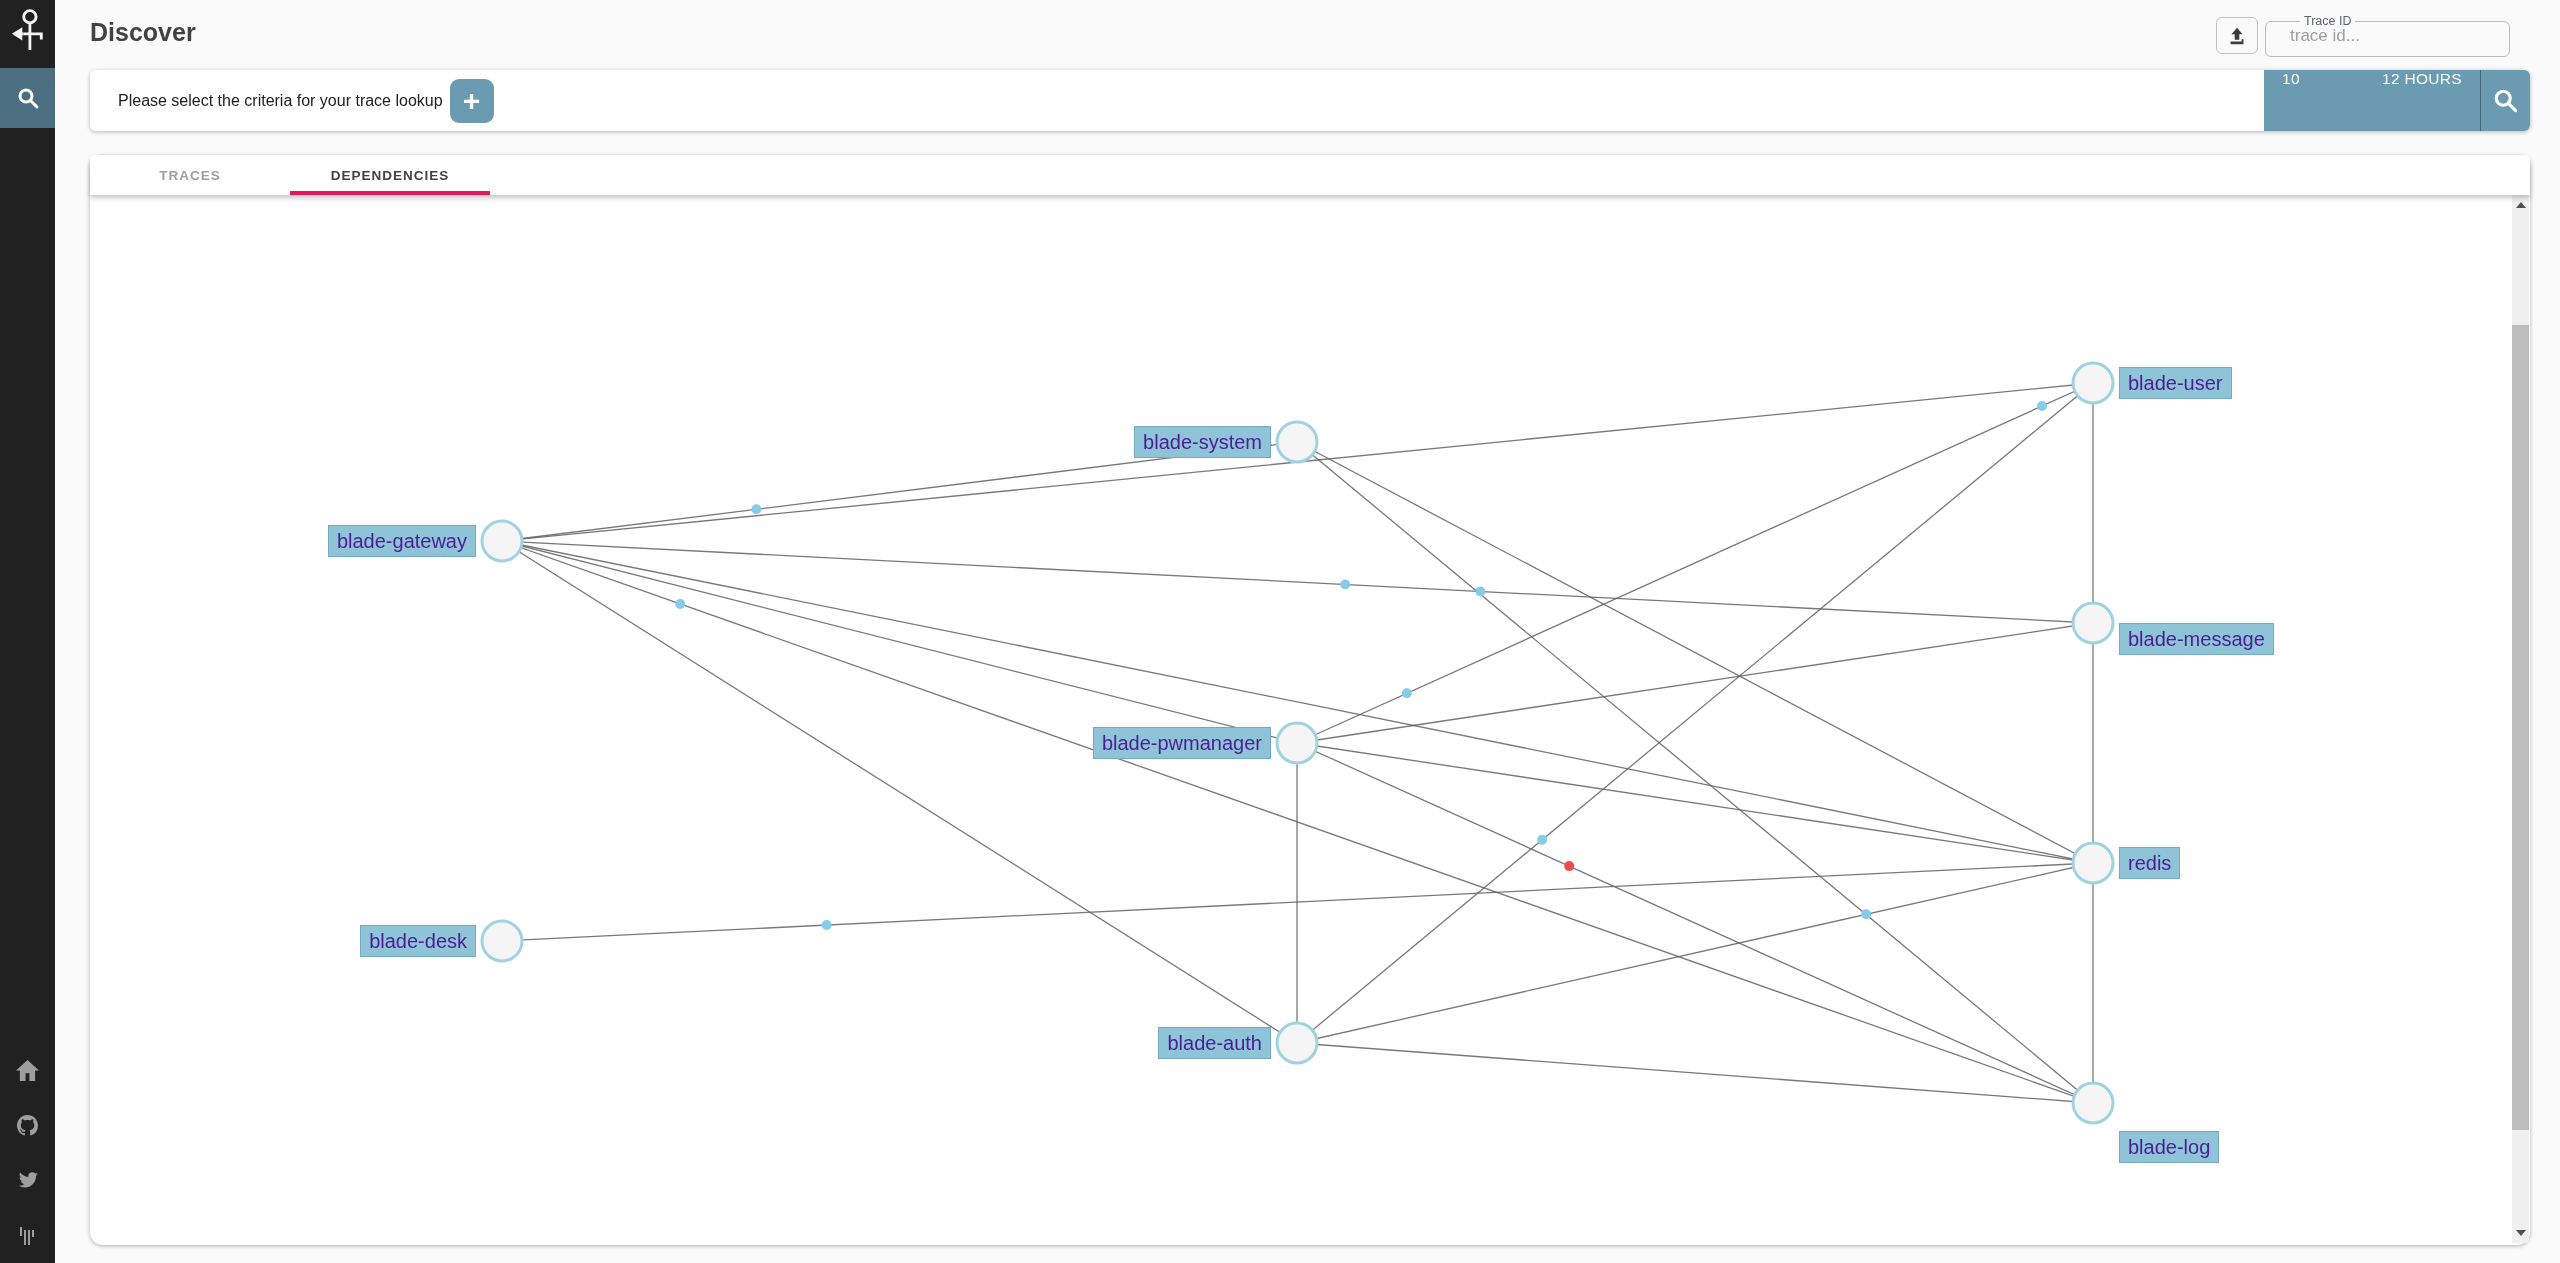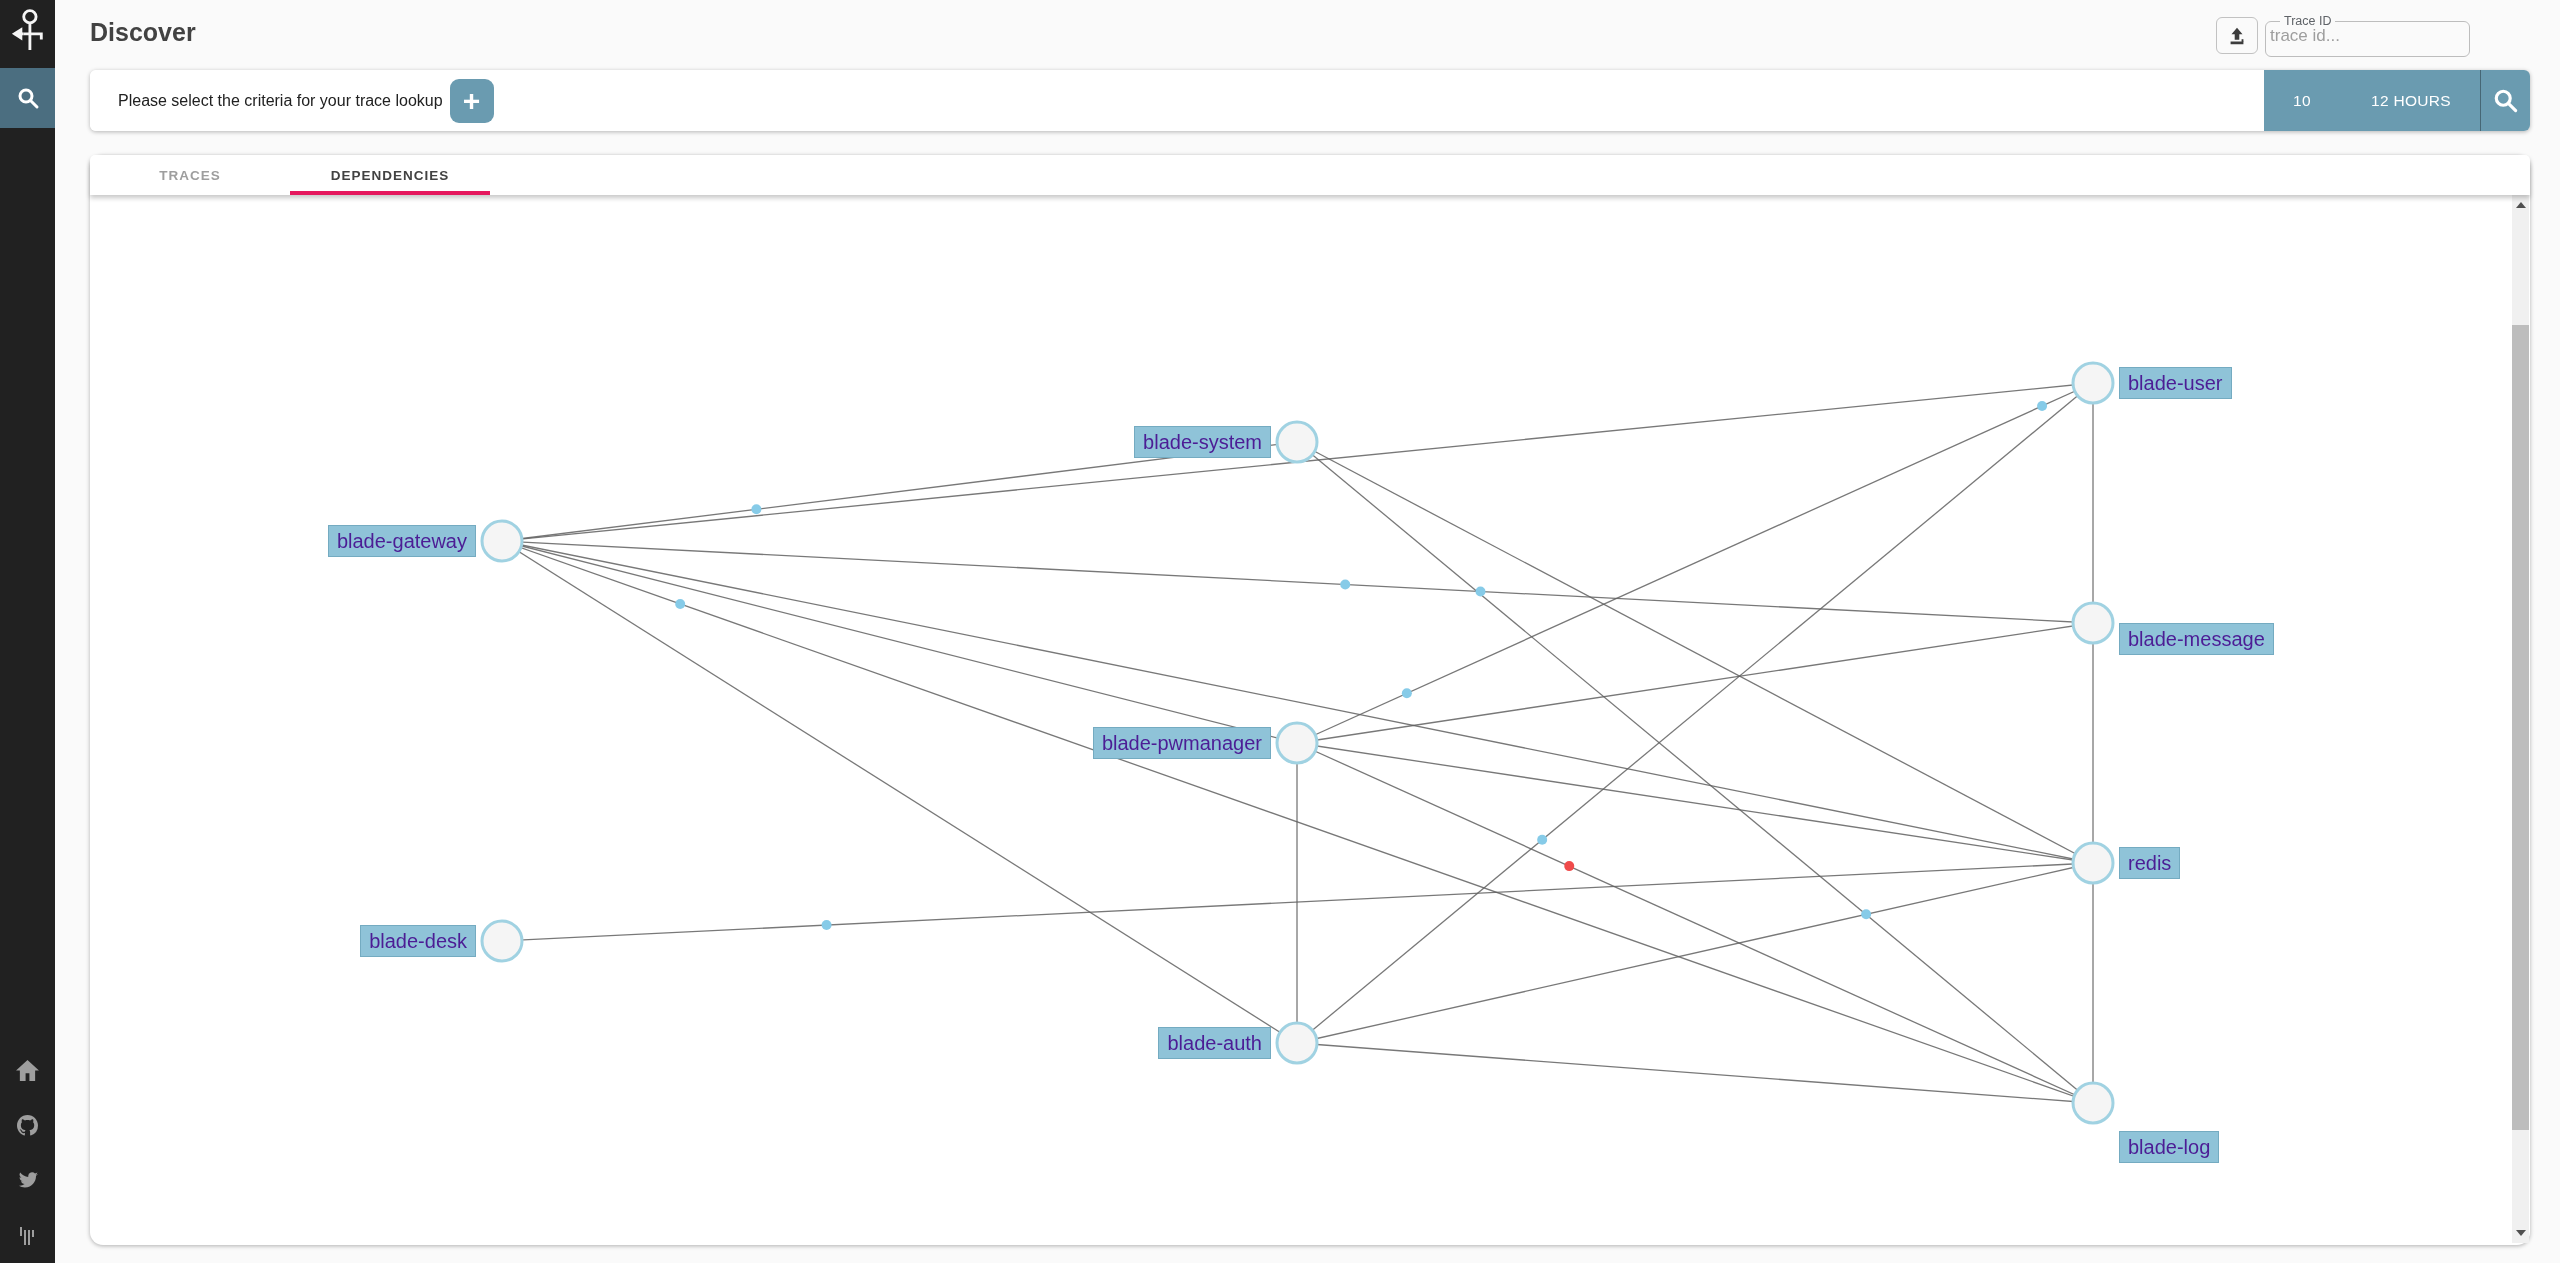--- a/index.html
+++ b/index.html
@@ -20,31 +20,31 @@
   .sidebar{position:absolute;left:0;top:0;width:55px;height:1263px;background:#212121;z-index:30;display:flex;flex-direction:column;align-items:center}
   .sidebar .logo-btn{width:55px;height:62px;display:flex;align-items:center;justify-content:center;cursor:pointer}
   .sidebar .search-tile{width:55px;height:60px;margin-top:6px;background:var(--sidebar-active);display:flex;align-items:center;justify-content:center;cursor:pointer}
   .sidebar .spacer{flex:1}
   .sidebar .side-icon{width:55px;height:55px;display:flex;align-items:center;justify-content:center;cursor:pointer;color:#9e9e9e}
 
   
   .page-title{position:absolute;left:90px;top:18px;font-size:25px;color:#424242;z-index:5}
   .top-controls{position:absolute;left:2216px;top:14px;display:flex;align-items:center;gap:7px;z-index:5}
   .upload-btn{width:42px;height:37px;border:1px solid #c2c2c2;border-radius:6px;background:#fafafa;display:flex;align-items:center;justify-content:center;cursor:pointer}
-  .traceid-fieldset{width:188px;height:43px;border:1px solid #bdbdbd;border-radius:6px;background:transparent;padding:0 4px}
+  .traceid-fieldset{width:188px;height:43px;border:1px solid #bdbdbd;border-radius:6px;background:transparent;padding:0 24px}
   .traceid-fieldset legend{margin-left:10px;padding:0 4px;font-size:12.5px;color:#5f6368}
   .traceid-fieldset input{border:none;outline:none;background:transparent;width:195px;font-size:17px;color:#333;font-family:"Liberation Sans",sans-serif;position:relative;top:-2px}
   .traceid-fieldset input::placeholder{color:#9e9e9e}
 
   
   .search-row{position:absolute;left:90px;top:70px;width:2440px;height:61px;display:flex;z-index:5;border-radius:6px;box-shadow:0 1px 4px rgba(0,0,0,.28)}
   .criteria{flex:1;background:#fff;border-radius:6px 0 0 6px;display:flex;align-items:center;padding-left:28px}
   .criteria .prompt{font-size:16px;color:#212121}
   .add-btn{width:44px;height:44px;margin-left:7px;border:none;border-radius:9px;background:var(--accent-blue);color:#fff;font-size:30px;line-height:40px;font-weight:600;cursor:pointer;display:flex;align-items:center;justify-content:center}
-  .range-box{width:216px;background:var(--accent-blue);display:flex;align-items:center;justify-content:space-between;padding:0 29px;color:#fff;font-size:15.5px;letter-spacing:.3px}
+  .range-box{width:216px;background:var(--accent-blue);display:flex;align-items:flex-start;justify-content:space-between;padding:0 18px;color:#fff;font-size:15.5px;letter-spacing:.3px}
   .search-btn{width:50px;background:var(--accent-blue);border:none;border-left:1px solid rgba(40,60,70,.55);border-radius:0 6px 6px 0;display:flex;align-items:center;justify-content:center;cursor:pointer}
 
   
   .content-card{position:absolute;left:90px;top:155px;width:2440px;height:1090px;background:#fff;border-radius:13px;box-shadow:0 1px 4px rgba(0,0,0,.3);z-index:4}
   .tab-bar{height:40px;display:flex;position:relative;z-index:3;box-shadow:0 3px 5px rgba(0,0,0,.22);border-radius:5px 5px 0 0;background:#fff}
   .tab{width:200px;height:40px;display:flex;align-items:center;justify-content:center;font-size:13.5px;font-weight:bold;letter-spacing:1px;color:#9e9e9e;cursor:pointer;position:relative}
   .tab.active{color:#424242}
   .tab.active::after{content:"";position:absolute;left:0;right:0;bottom:0;height:4px;background:var(--tab-underline)}
   .graph-area{position:relative;width:2440px;height:1050px;overflow:hidden;border-radius:0 0 5px 5px}
   .graph-area svg.graph{position:absolute;left:0;top:0}

